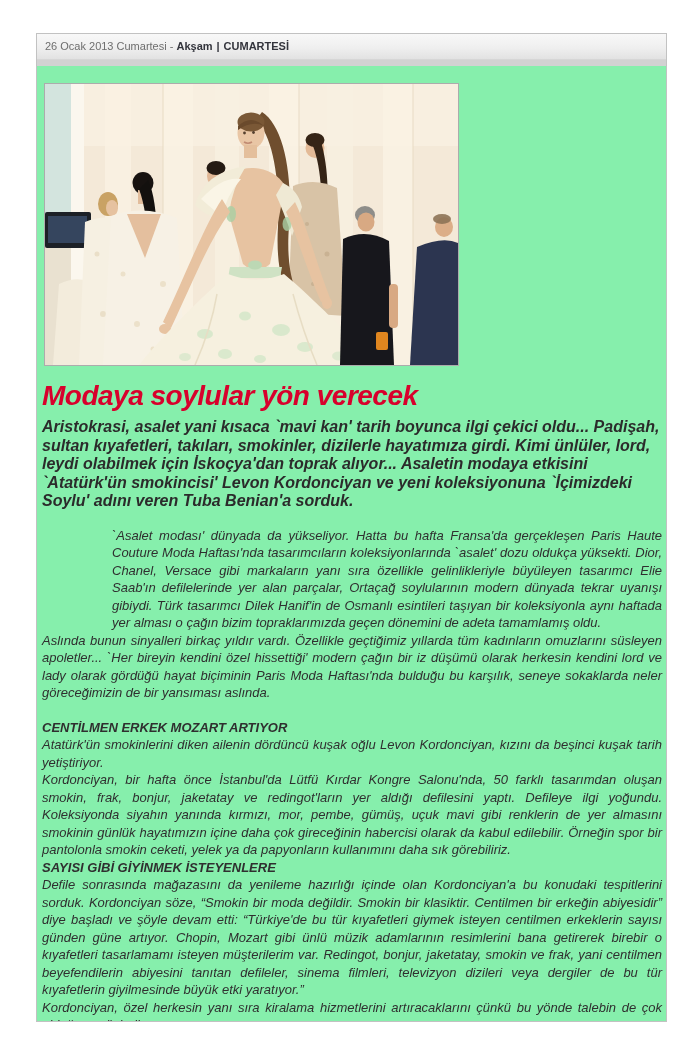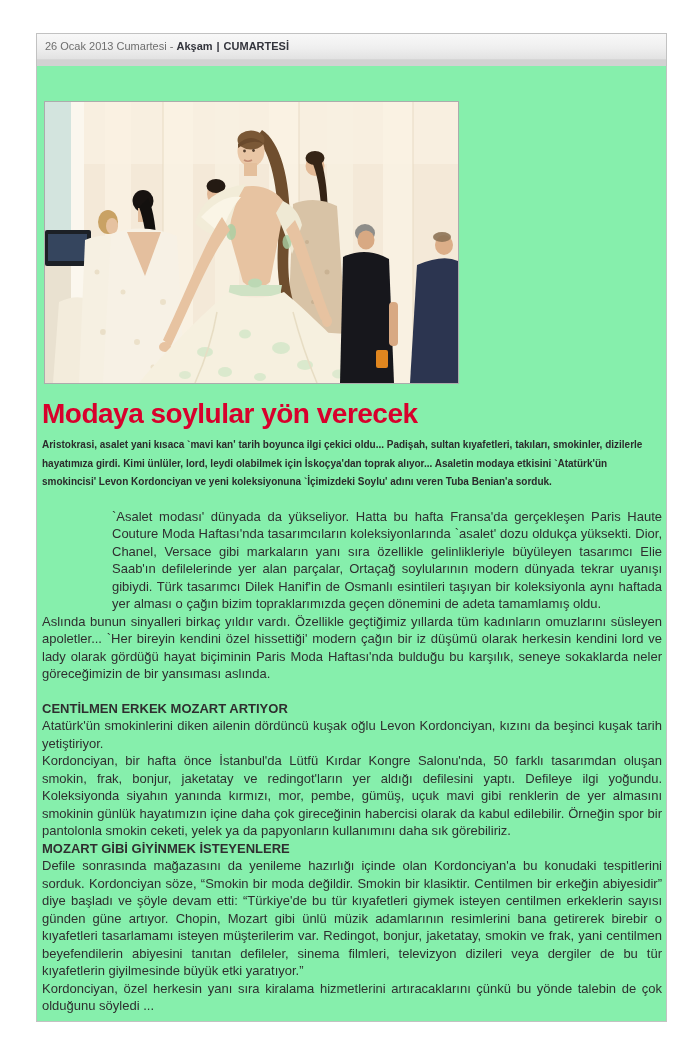--- a/index.html
+++ b/index.html
@@ -14,32 +14,32 @@
   }
   .datebar{
     height:25px;line-height:25px;padding-left:8px;
     background:linear-gradient(to bottom,#f8f8f8 0%,#efefef 55%,#e2e2e2 100%);
     border-bottom:1px solid #d6d6d6;
     font-size:11px;color:#6e6e6e;white-space:nowrap;
   }
   .datebar b{color:#33343c;}
   .datebar .sep{color:#33343c;font-weight:bold;padding:0 4px;}
   .graystrip{height:6px;background:#d2d2d2;}
-  .content{padding:35px 4px 0 5px;}
+  .content{padding:17px 4px 0 5px;font-style:italic;}
   .photo{
     width:413px;height:281px;border:1px solid #acacac;margin-left:2px;
     background:#f4e9d8;display:block;
   }
   .photo svg{display:block;width:100%;height:100%;}
   h1{
     margin:15px 0 7px 0;font-size:28px;line-height:30px;font-weight:bold;
     color:#d8002c;letter-spacing:-0.5px;
   }
   .lead{
-    margin:0;font-size:10px;line-height:18.5px;font-weight:bold;color:#2b2b2b;
+    margin:0;font-size:16px;line-height:18.5px;font-weight:bold;color:#2b2b2b;
   }
   .bodytext p{
     margin:0;font-size:13px;line-height:17.5px;color:#2f2f2f;text-align:justify;
   }
   .bodytext p.first{margin-top:16px;}
   .indent-spacer{float:left;width:70px;height:88px;}
   .subhead{
     margin:0;font-size:13px;line-height:17.5px;font-weight:bold;color:#222222;
     text-align:left;
   }
@@ -164,19 +164,19 @@
 
     <p class="lead">Aristokrasi, asalet yani kısaca `mavi kan' tarih boyunca ilgi çekici oldu... Padişah, sultan kıyafetleri, takıları, smokinler, dizilerle hayatımıza girdi. Kimi ünlüler, lord, leydi olabilmek için İskoçya'dan toprak alıyor... Asaletin modaya etkisini `Atatürk'ün smokincisi' Levon Kordonciyan ve yeni koleksiyonuna `İçimizdeki Soylu' adını veren Tuba Benian'a sorduk.</p>
 
     <div class="bodytext">
       <p class="first"><span class="indent-spacer"></span><span>`Asalet modası' dünyada da yükseliyor. Hatta bu hafta Fransa'da gerçekleşen Paris Haute Couture Moda Haftası'nda tasarımcıların koleksiyonlarında `asalet' dozu oldukça yüksekti. Dior, Chanel, Versace gibi markaların yanı sıra özellikle gelinlikleriyle büyüleyen tasarımcı Elie Saab'ın defilelerinde yer alan parçalar, Ortaçağ soylularının modern dünyada tekrar uyanışı gibiydi. Türk tasarımcı Dilek Hanif'in de Osmanlı esintileri taşıyan bir koleksiyonla aynı haftada yer alması o çağın bizim topraklarımızda geçen dönemini de adeta tamamlamış oldu.</span></p>
       <p>Aslında bunun sinyalleri birkaç yıldır vardı. Özellikle geçtiğimiz yıllarda tüm kadınların omuzlarını süsleyen apoletler... `Her bireyin kendini özel hissettiği' modern çağın bir iz düşümü olarak herkesin kendini lord ve lady olarak gördüğü hayat biçiminin Paris Moda Haftası'nda bulduğu bu karşılık, seneye sokaklarda neler göreceğimizin de bir yansıması aslında.</p>
       <div class="blankline"></div>
       <p class="subhead">CENTİLMEN ERKEK MOZART ARTIYOR</p>
       <p>Atatürk'ün smokinlerini diken ailenin dördüncü kuşak oğlu Levon Kordonciyan, kızını da beşinci kuşak tarih yetiştiriyor.</p>
       <p>Kordonciyan, bir hafta önce İstanbul'da Lütfü Kırdar Kongre Salonu'nda, 50 farklı tasarımdan oluşan smokin, frak, bonjur, jaketatay ve redingot'ların yer aldığı defilesini yaptı. Defileye ilgi yoğundu. Koleksiyonda siyahın yanında kırmızı, mor, pembe, gümüş, uçuk mavi gibi renklerin de yer almasını smokinin günlük hayatımızın içine daha çok gireceğinin habercisi olarak da kabul edilebilir.  Örneğin spor bir pantolonla smokin ceketi, yelek ya da papyonların kullanımını daha sık görebiliriz.</p>
-      <p class="subhead">MOZART GİBİ GİYİNMEK İSTEYENLERE</p>
+      <p class="subhead">SAYISI GİBİ GİYİNMEK İSTEYENLERE</p>
       <p>Defile sonrasında mağazasını da yenileme hazırlığı içinde olan Kordonciyan'a bu konudaki tespitlerini sorduk. Kordonciyan söze, “Smokin bir moda değildir. Smokin bir klasiktir. Centilmen bir erkeğin abiyesidir” diye başladı ve şöyle devam etti: “Türkiye'de bu tür kıyafetleri giymek isteyen centilmen erkeklerin sayısı günden güne artıyor.  Chopin, Mozart gibi ünlü müzik adamlarının resimlerini bana getirerek birebir o kıyafetleri tasarlamamı isteyen müşterilerim var. Redingot, bonjur, jaketatay, smokin ve frak, yani centilmen beyefendilerin abiyesini tanıtan defileler, sinema filmleri, televizyon dizileri veya dergiler de bu tür kıyafetlerin giyilmesinde büyük etki yaratıyor.”</p>
       <p>Kordonciyan, özel herkesin yanı sıra kiralama hizmetlerini artıracaklarını çünkü bu yönde talebin de çok olduğunu  söyledi ...</p>
     </div>
 
   </div>
 </div>
 
 </body></html>

